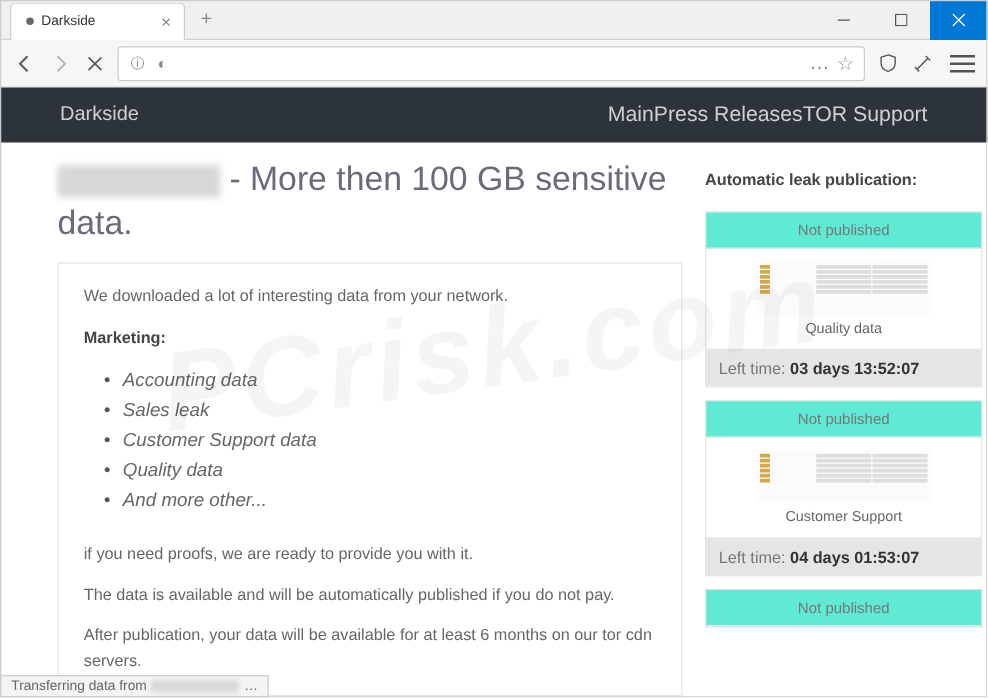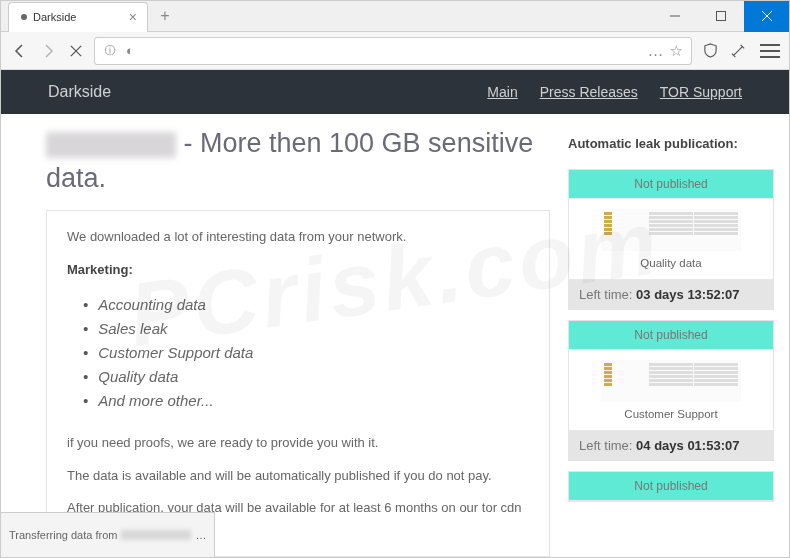--- a/index.html
+++ b/index.html
@@ -23,51 +23,51 @@
     .urlbar { flex: 1; height: 28px; background: #fff; border: 1px solid #ccc; border-radius: 3px; display: flex; align-items: center; padding: 0 8px; gap: 6px; }
     .url-icon { width: 14px; height: 14px; display: flex; align-items: center; justify-content: center; color: #888; font-size: 11px; }
     .url-actions { display: flex; gap: 6px; align-items: center; color: #888; }
     .toolbar-icon { width: 20px; height: 20px; display: flex; align-items: center; justify-content: center; color: #555; cursor: pointer; }
     .menu-icon { width: 20px; height: 14px; display: flex; flex-direction: column; justify-content: space-between; cursor: pointer; margin-left: 4px; }
     .menu-icon span { height: 2px; background: #555; }
     
     
     .site-header { height: 44px; background: #2d333a; display: flex; align-items: center; padding: 0 48px 0 48px; color: #d0d0d0; }
     .site-title { font-size: 16px; font-weight: 400; }
-    .site-nav { margin-left: auto; display: flex; gap: 22px; font-size: 14px; text-decoration: underline; }
+    .site-nav { margin-left: auto; display: flex; font-size: 17px; }
     .site-nav span { cursor: pointer; }
     
     
-    .content { display: flex; padding: 12px 16px 0 46px; gap: 18px; height: calc(100% - 114px); position: relative; justify-content: flex-end; }
+    .content { display: flex; padding: 12px 4px 0 46px; gap: 18px; height: calc(100% - 114px); position: relative; justify-content: flex-end; }
     .main { flex: 1; }
     .page-title { font-size: 27px; font-weight: 300; color: #6a6a78; margin-bottom: 14px; line-height: 1.3; }
     .page-title .blur { display: inline-block; width: 130px; height: 26px; background: #d8d6d8; filter: blur(3px); vertical-align: middle; border-radius: 2px; }
     .card { border: 1px solid #e4e4e4; padding: 16px 20px; font-size: 13px; color: #666; line-height: 1.6; }
     .card .sub { margin-bottom: 12px; }
     .card strong { color: #444; }
     .card ul { list-style: none; margin: 8px 0 20px 16px; font-size: 15px; color: #666; font-style: italic; }
     .card ul li::before { content: "•"; margin-right: 10px; color: #555; }
     .card p { margin-bottom: 12px; }
     
     
-    .sidebar { width: 206px; }
+    .sidebar { width: 222px; }
     .side-title { font-size: 13px; font-weight: 600; color: #444; margin-bottom: 18px; padding-top: 10px; }
     .side-card { border: 1px solid #e4e4e4; margin-bottom: 10px; background: #fff; }
     .side-head { background: #5eead4; text-align: center; font-size: 12px; color: #777; padding: 7px 0; border-bottom: 1px solid #e8e8e8; }
     .side-body { padding: 10px; display: flex; flex-direction: column; align-items: center; min-height: 75px; justify-content: center; }
     .thumb { width: 140px; height: 42px; background: #fbfbfb; margin-bottom: 6px; display: flex; gap: 1px; padding: 3px; }
     .thumb .col { flex: 1; display: flex; flex-direction: column; gap: 1px; }
     .thumb .ln { height: 3px; background: #ddd; }
     .thumb .col:first-child .ln { background: #d4a84c; width: 8px; }
     .side-label { font-size: 11.5px; color: #666; }
     .side-foot { background: #e5e5e5; font-size: 13px; color: #777; padding: 7px 10px; border-top: 1px solid #e8e8e8; }
     .side-foot strong { color: #333; }
     
     
-    .statusbar { position: absolute; bottom: 0; left: 0; background: #f4f4f4; border: 1px solid #ccc; font-size: 11px; color: #666; padding: 16px 8px; display: flex; align-items: center; gap: 4px; }
+    .statusbar { position: absolute; bottom: 0; left: 0; background: #f4f4f4; border: 1px solid #ccc; font-size: 11px; color: #666; padding: 2px 8px; display: flex; align-items: center; gap: 4px; }
     .statusbar .blur2 { display: inline-block; width: 70px; height: 10px; background: #d8d8d8; filter: blur(2px); }
     
     
     .watermark { position: absolute; top: 50%; left: 50%; transform: translate(-50%, -50%) rotate(-8deg); font-size: 90px; font-weight: 700; color: rgba(0,0,0,0.04); letter-spacing: 4px; pointer-events: none; font-style: italic; }
     
     .border { border: 1px solid #ccc; position: absolute; top: 0; left: 0; right: 0; bottom: 0; pointer-events: none; }
   </style>
 </head>
 <body>
 

